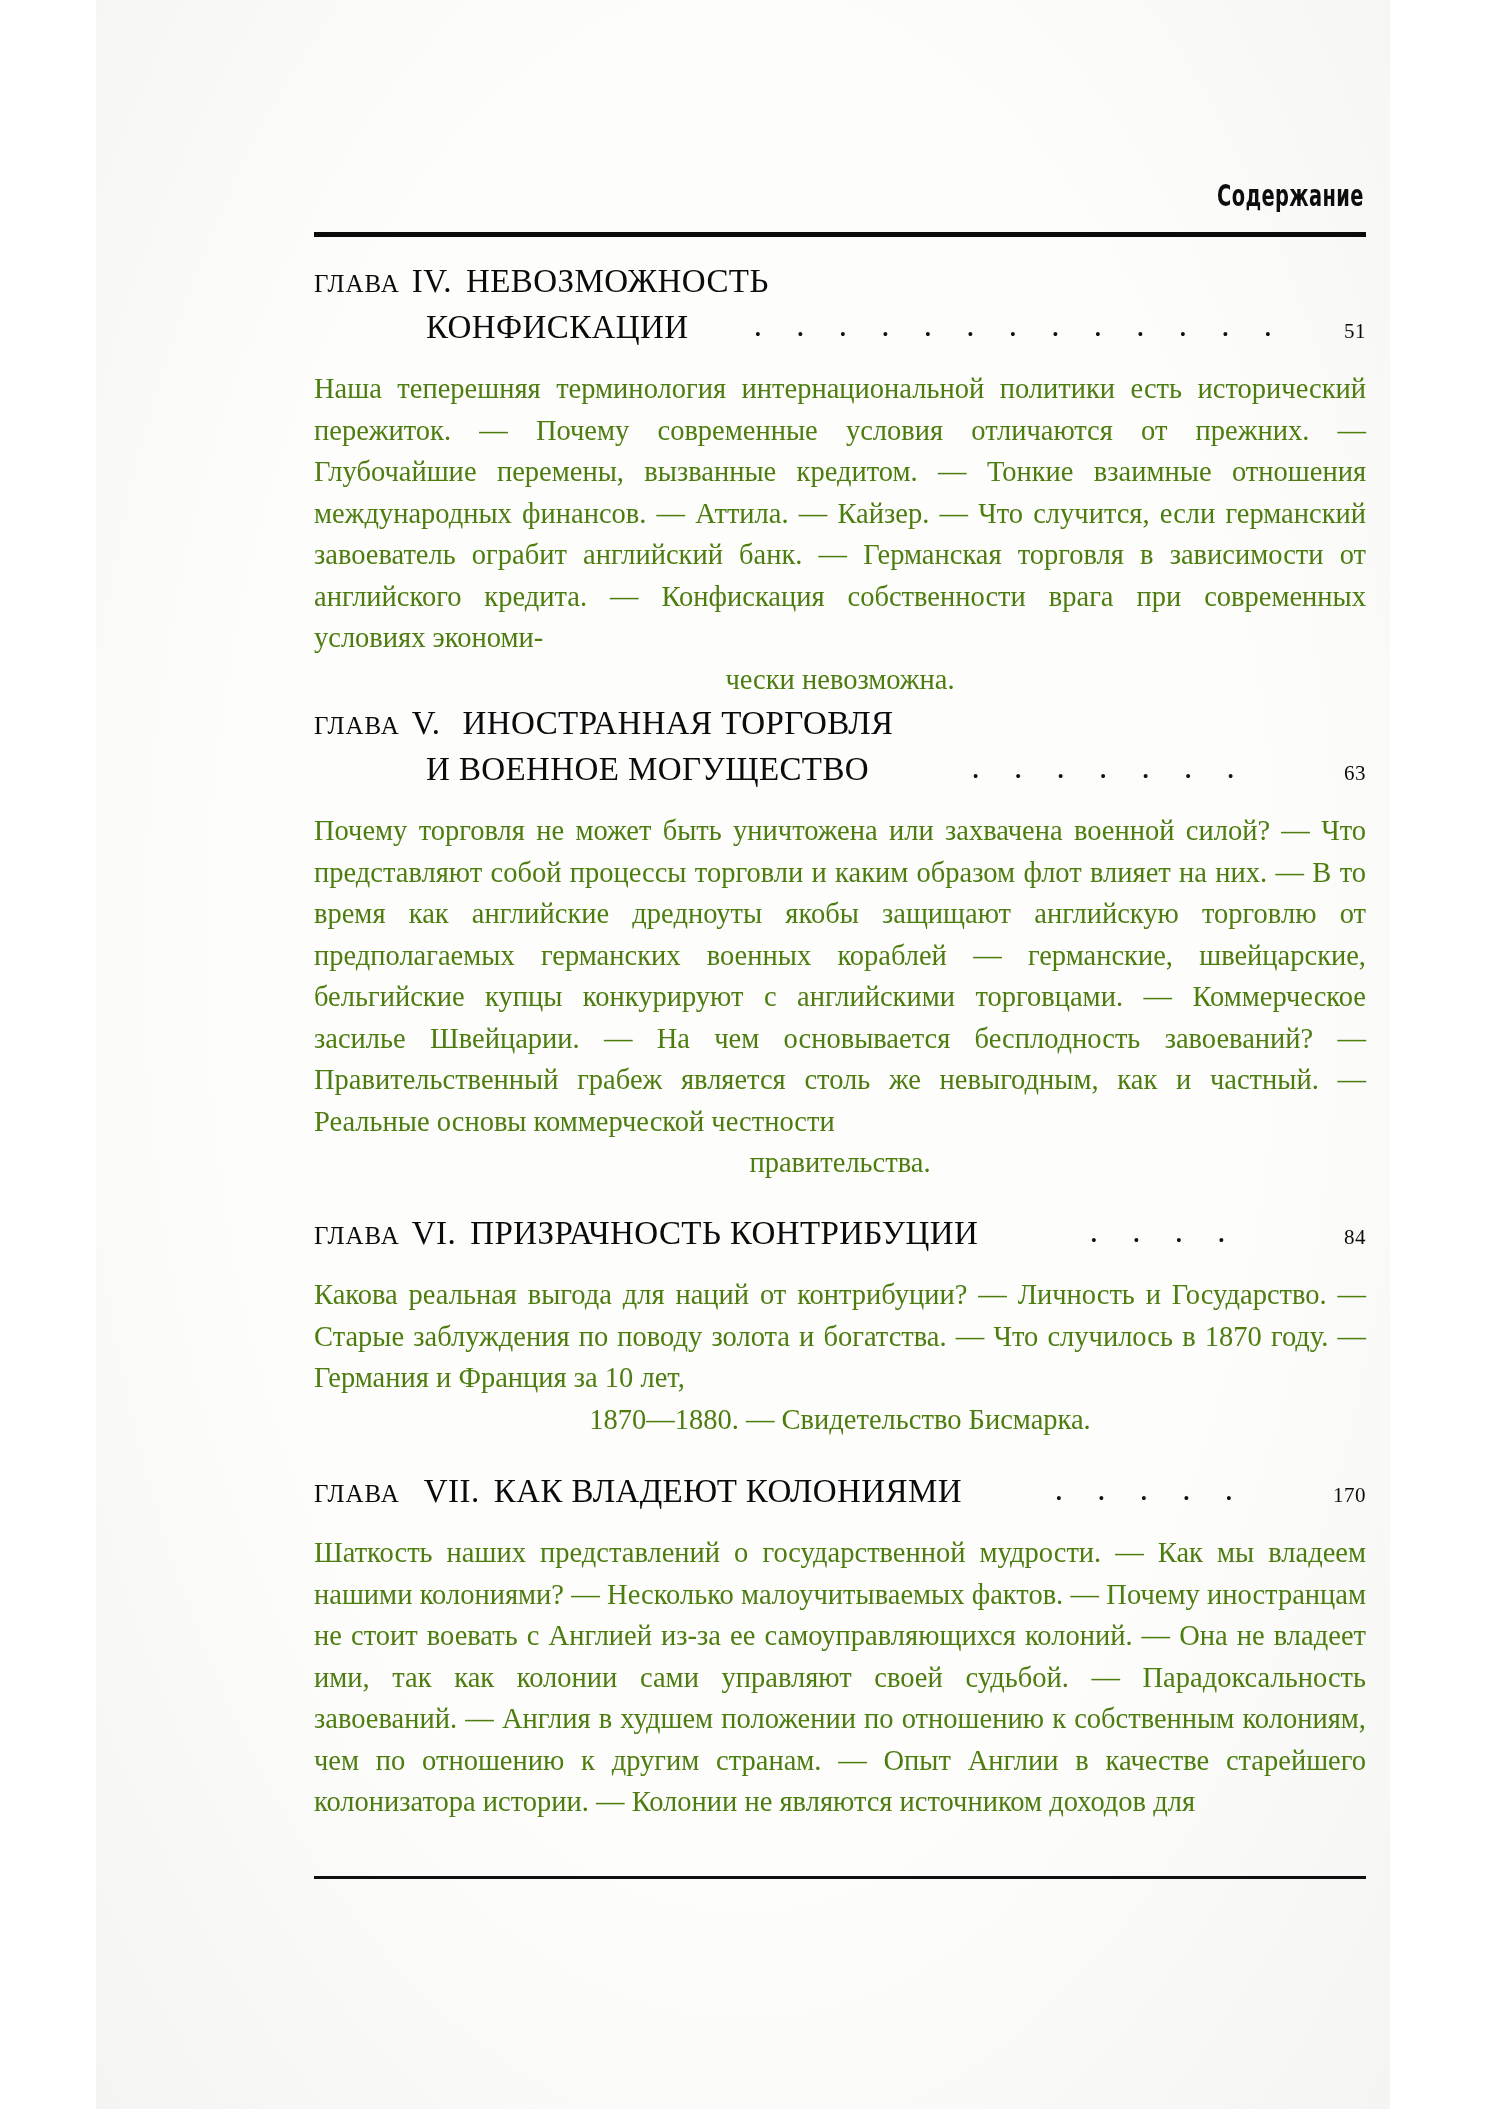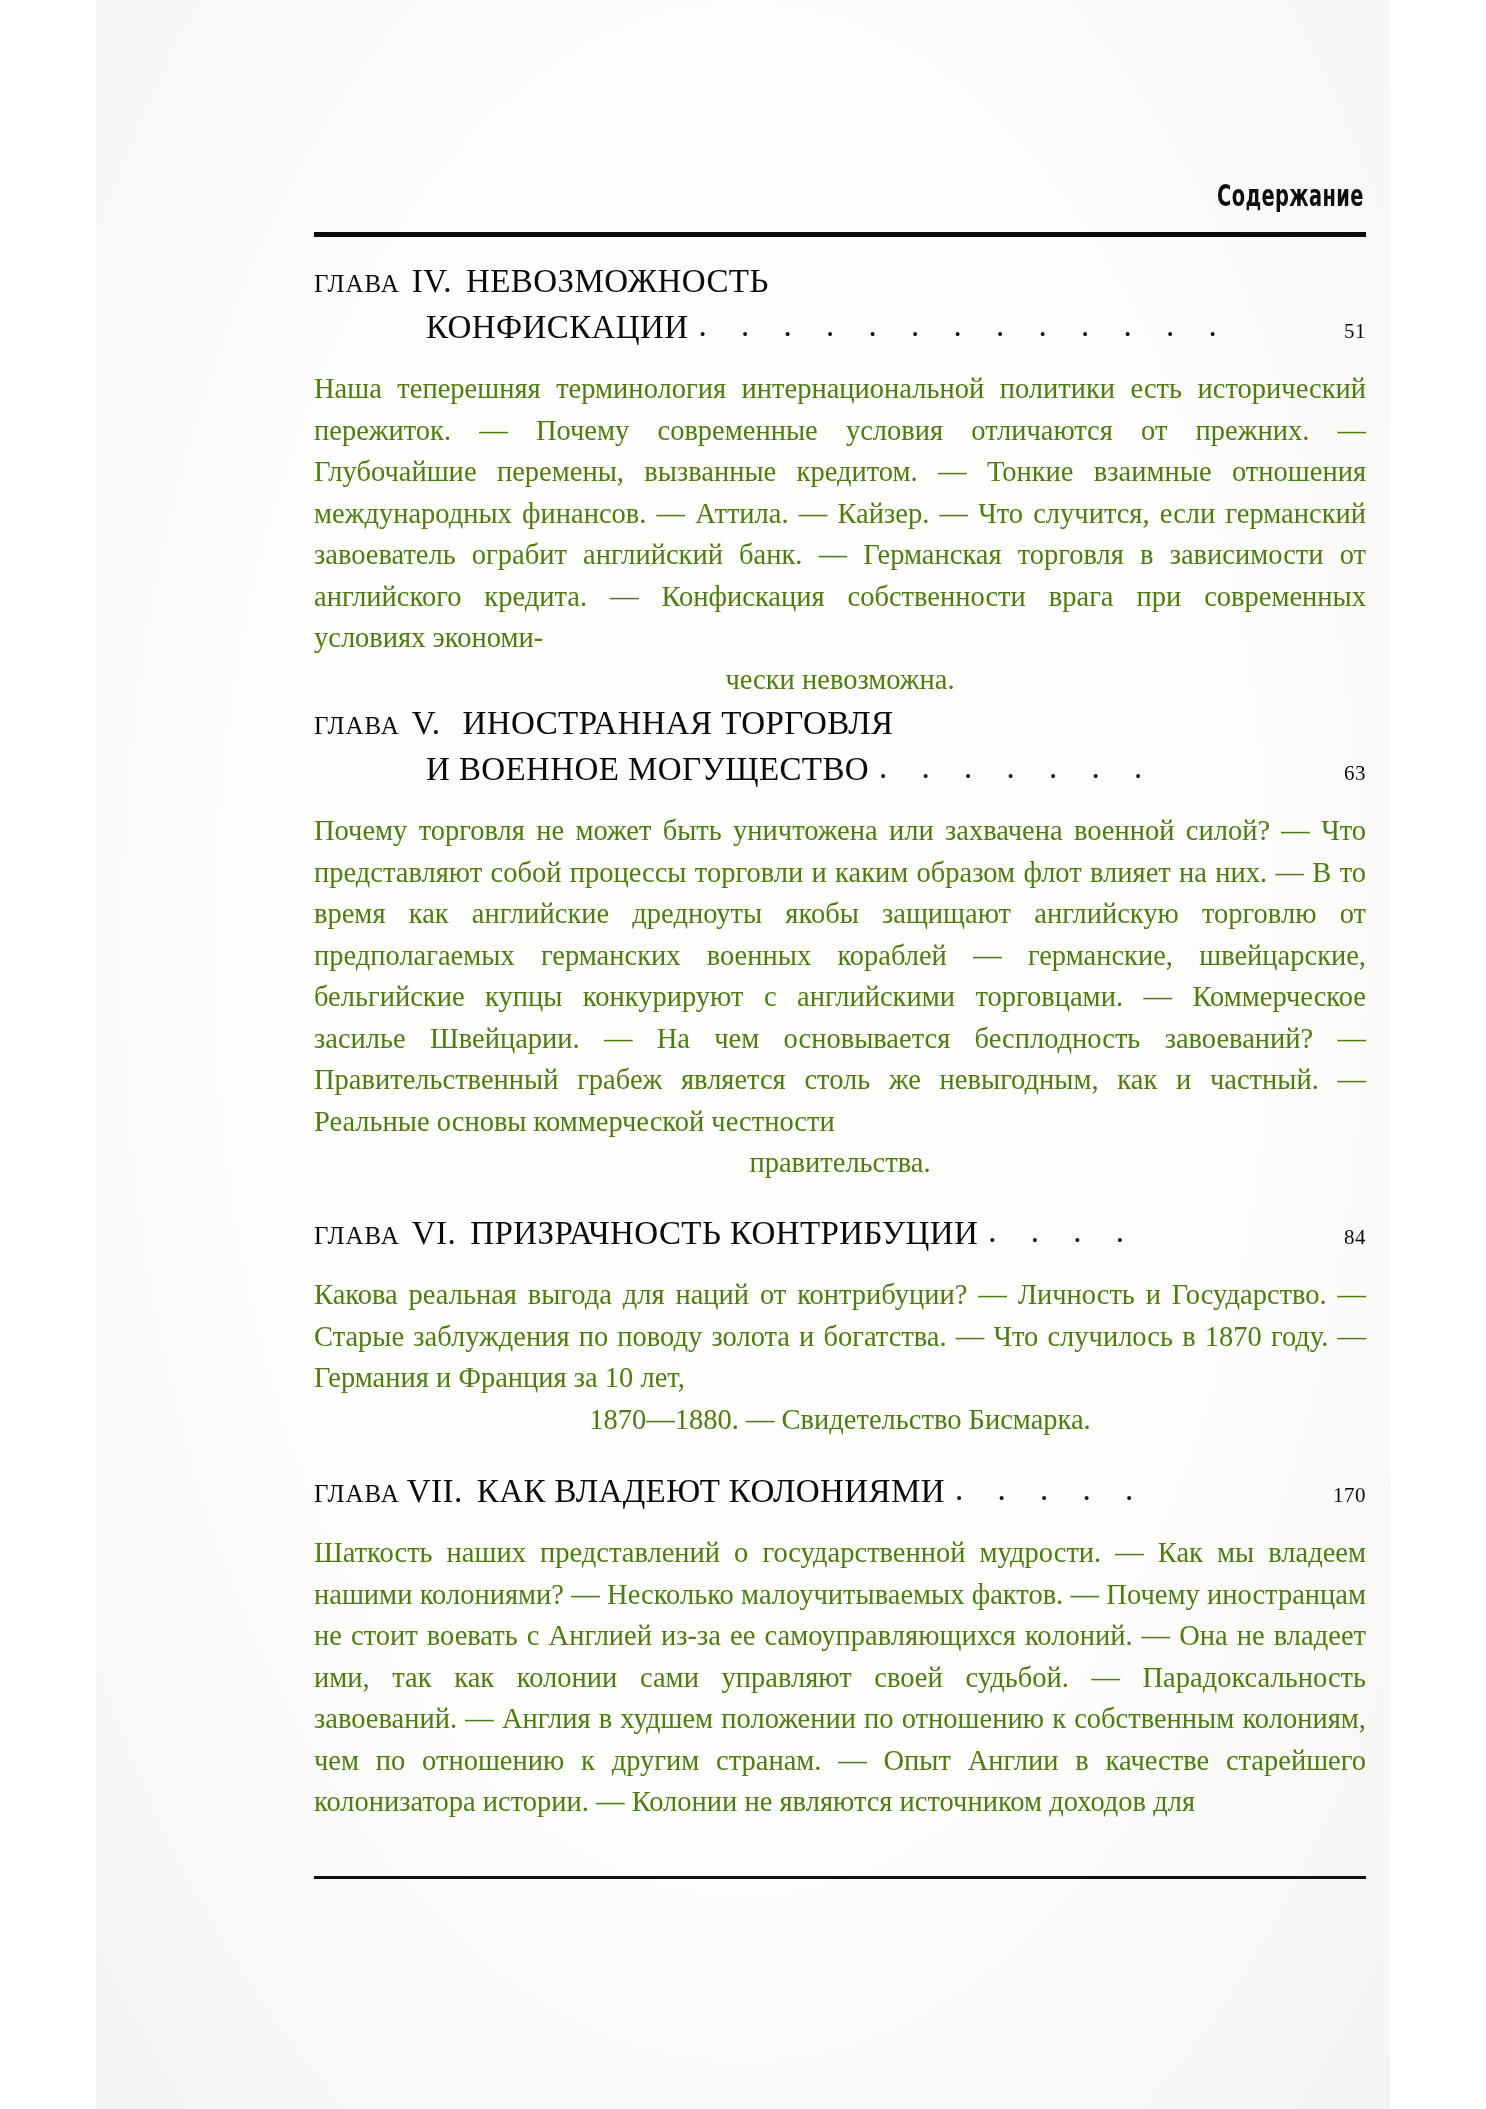--- a/index.html
+++ b/index.html
@@ -77,20 +77,21 @@
     letter-spacing: 1px;
     font-size: 35px;
   }
   .entry-head .chapter-num {
     letter-spacing: 0.5px;
   }
   .head-line {
     display: flex;
     align-items: baseline;
     white-space: nowrap;
+    text-align: center;
   }
   .head-line .title-seg { flex: 0 0 auto; }
   .leader {
     flex: 1 1 auto;
     overflow: hidden;
     white-space: nowrap;
     margin: 0 4px 0 10px;
     letter-spacing: 13px;
     font-size: 33px;
     color: #111;
@@ -193,21 +194,21 @@
     <div class="summary">
       <span>Какова реальная выгода для наций от контрибуции? — Личность и Государство. — Старые заблуждения по поводу золота и богатства. — Что случилось в 1870 году. — Германия и Франция за 10 лет,</span>
       <span class="lastline">1870—1880. — Свидетельство Бисмарка.</span>
     </div>
   </div>
 
   <div class="sec-7">
     <div class="entry-head">
       <div class="head-line">
         <span class="title-seg chapter-word">Глава</span>
-        <span class="title-seg chapter-num" style="margin-left:7px">VII.</span>
+        <span class="title-seg chapter-num" style="margin-left:24px">VII.</span>
         <span class="title-seg" style="margin-left:14px">КАК ВЛАДЕЮТ КОЛОНИЯМИ</span>
         <span class="leader">. . . . .</span>
         <span class="pageno">170</span>
       </div>
     </div>
     <div class="gap-sm"></div>
     <div class="summary">
       <span>Шаткость наших представлений о государственной мудрости. — Как мы владеем нашими колониями? — Несколько малоучитываемых фактов. — Почему иностранцам не стоит воевать с Англией из-за ее самоуправляющихся колоний. — Она не владеет ими, так как колонии сами управляют своей судьбой. — Парадоксальность завоеваний. — Англия в худшем положении по отношению к собственным колониям, чем по отношению к другим странам. — Опыт Англии в качестве старейшего колонизатора истории. — Колонии не являются источником доходов для</span>
     </div>
   </div>

